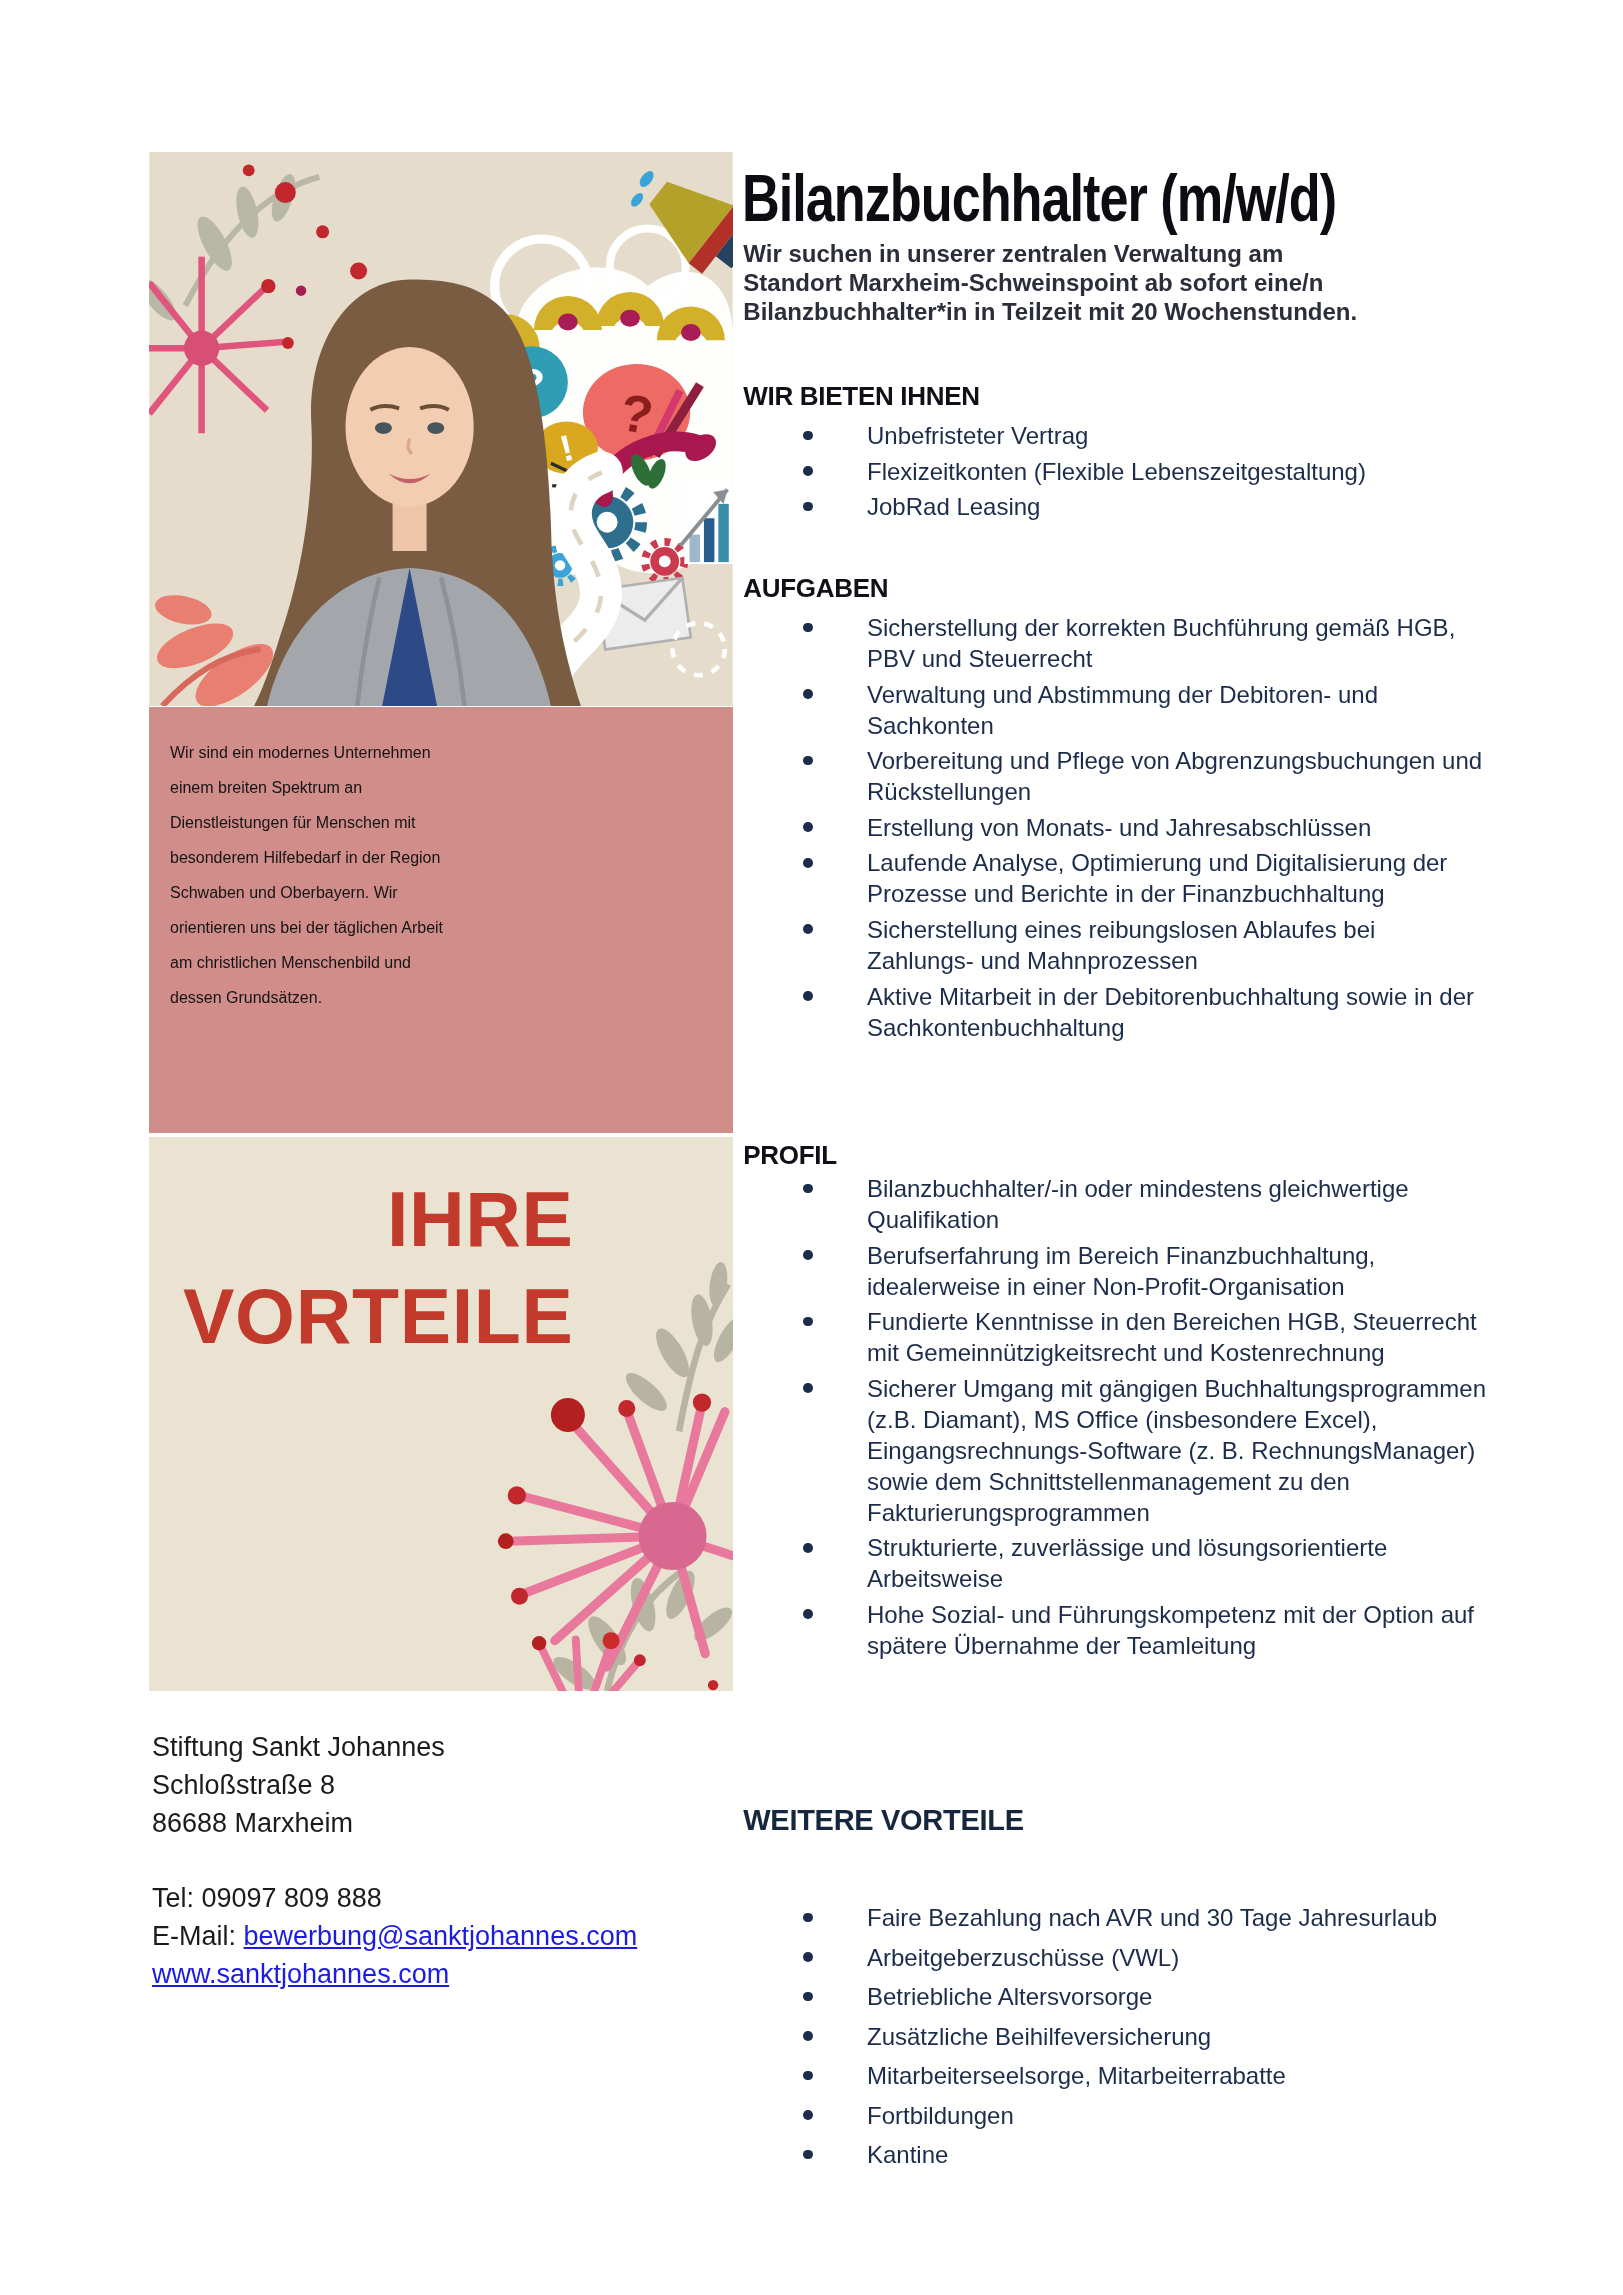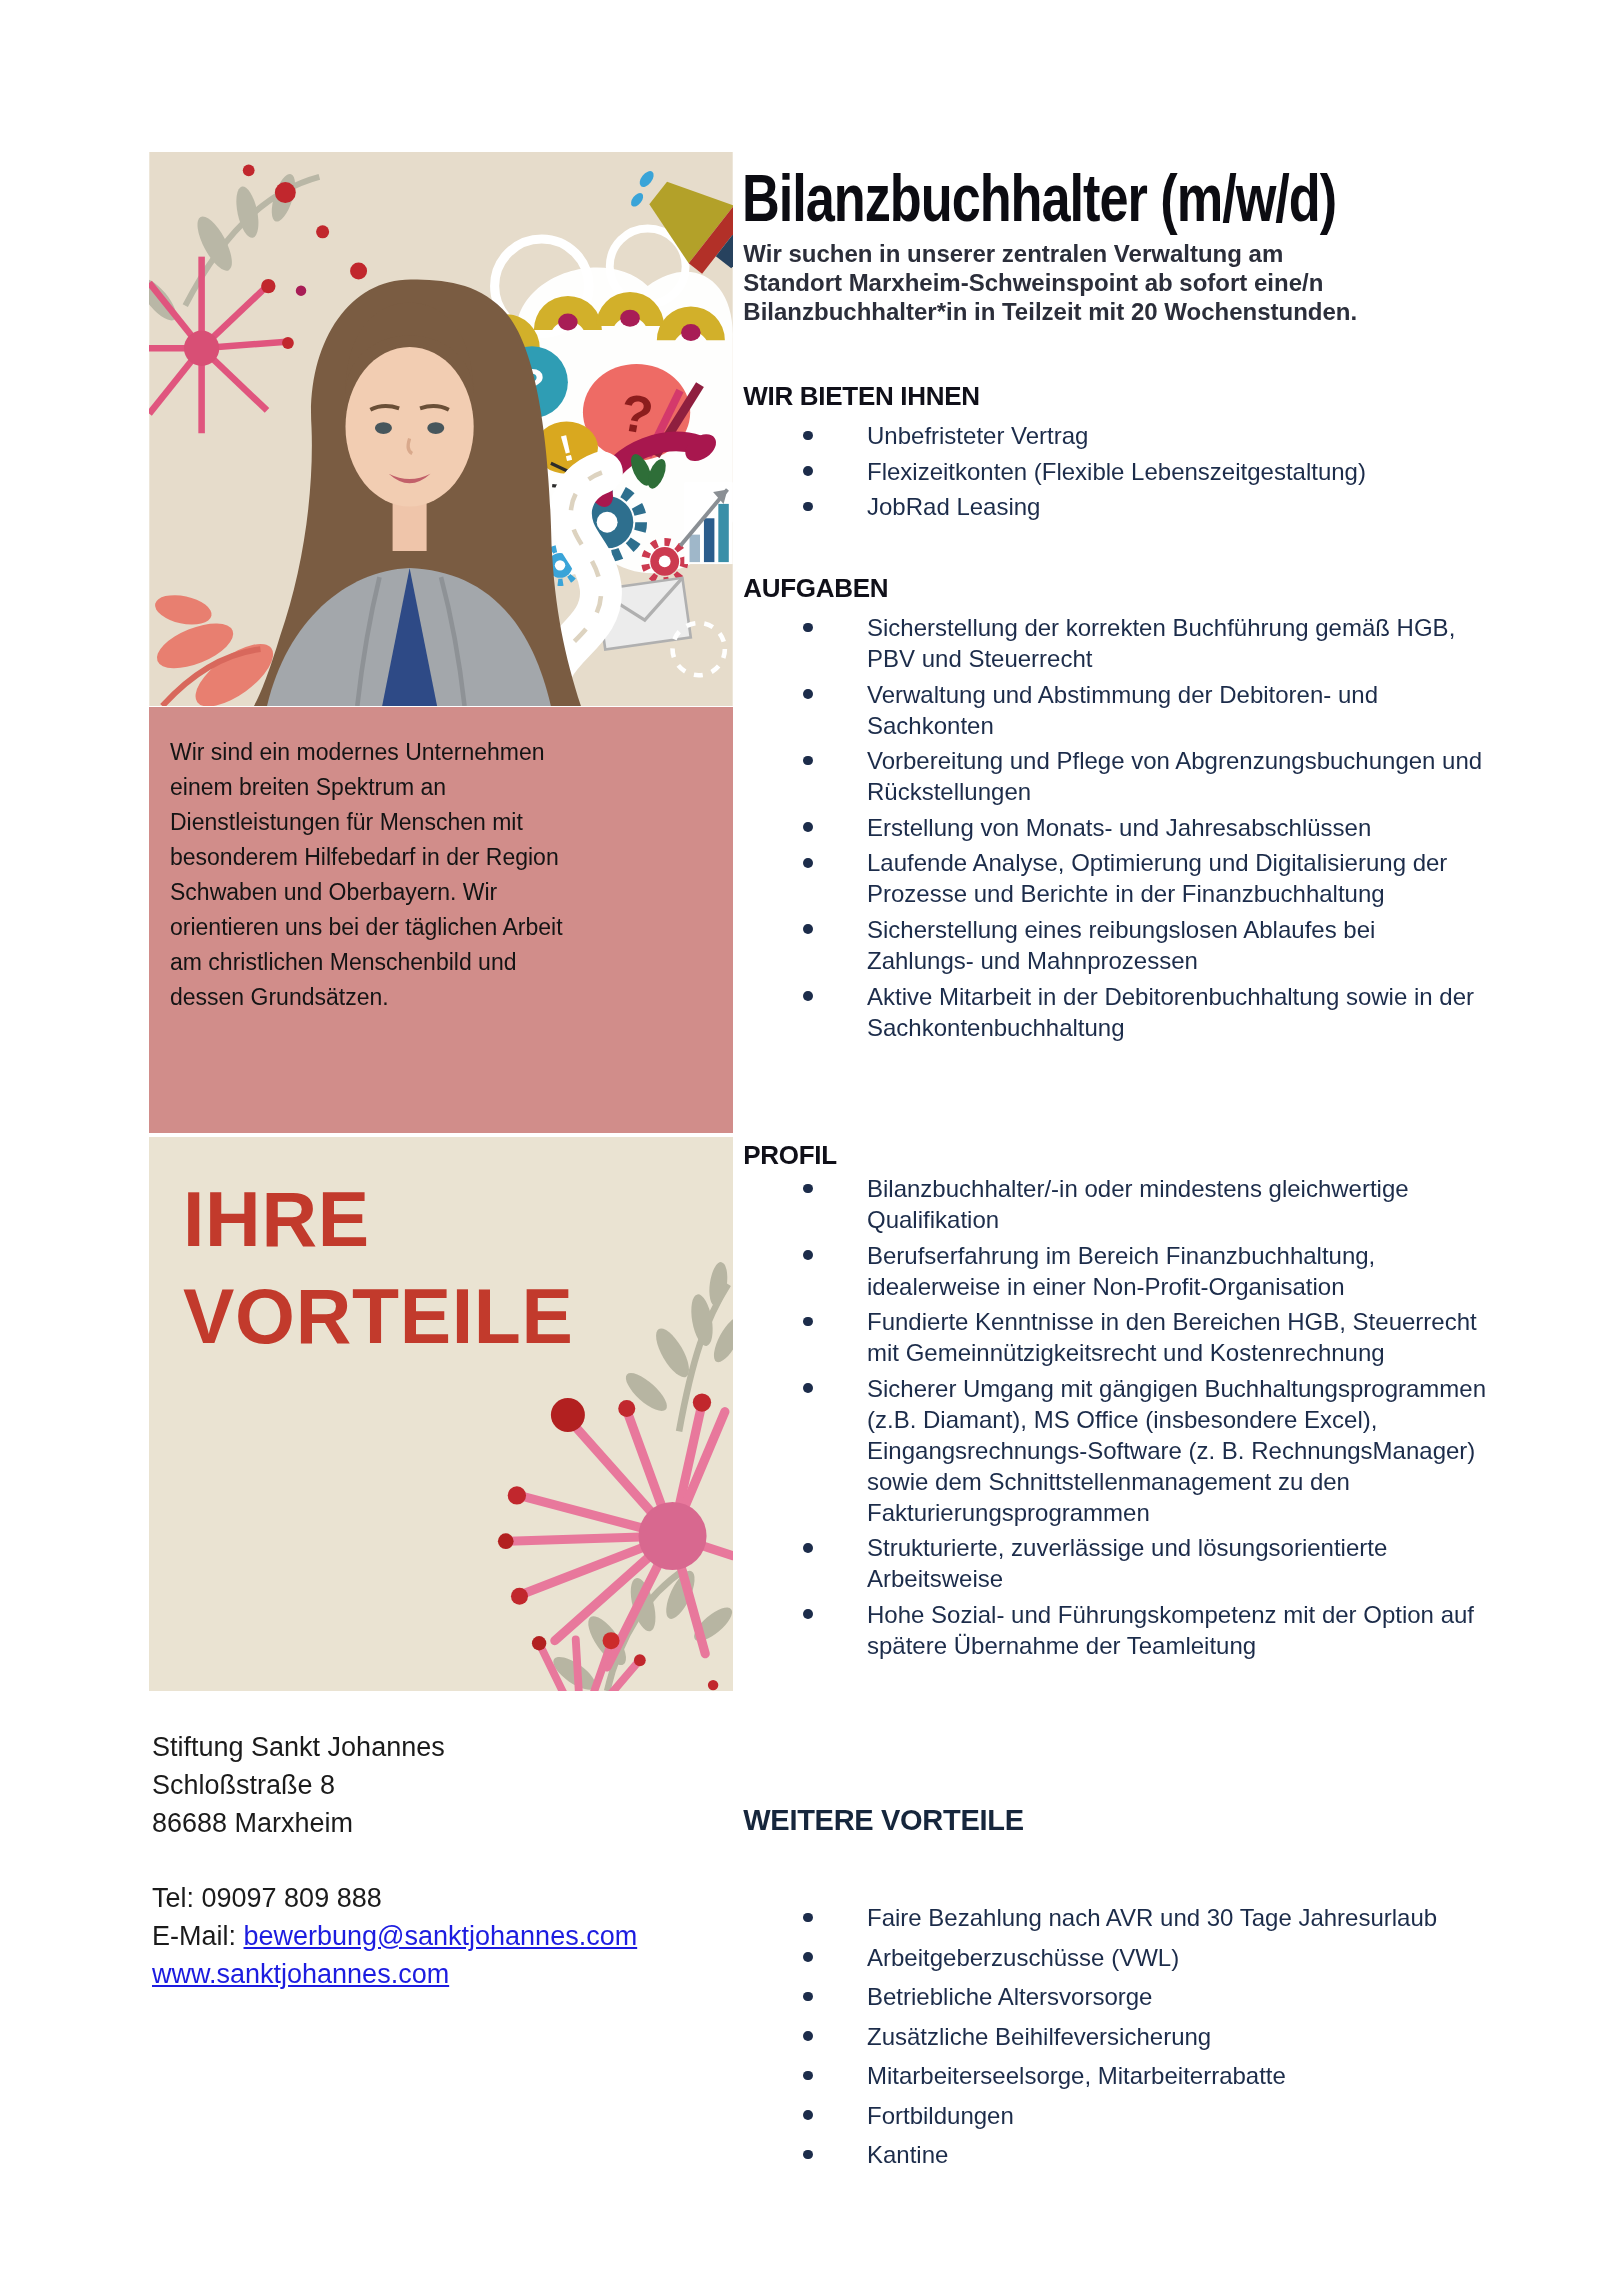--- a/index.html
+++ b/index.html
@@ -2,25 +2,25 @@
 <html style="font-size:10.5px"><head>
 <meta charset="utf-8">
 <style>
   html,body{margin:0;padding:0;background:#ffffff;}
   .page{position:relative;width:1623px;height:2295px;background:#ffffff;overflow:hidden;
         font-family:"Liberation Sans", sans-serif;}
   
   .photo-panel{position:absolute;left:149px;top:152px;width:584px;height:554px;overflow:hidden;}
   .photo-panel svg{display:block;}
   .pink-box{position:absolute;left:149px;top:707px;width:584px;height:426px;background:#d18d8a;}
-  .pink-box .txt{position:absolute;left:21px;top:27.5px;font-size:23px;line-height:35px;color:#141414;}
+  .pink-box .txt{position:absolute;left:21px;top:27.5px;font-size:16px;line-height:35px;color:#141414;}
   .vorteile-panel{position:absolute;left:149px;top:1137px;width:584px;height:554px;background:#eae3d2;overflow:hidden;}
   .vorteile-panel svg{position:absolute;left:0;top:0;}
   .vorteile-title{position:absolute;left:34px;top:34px;font-size:77px;font-weight:bold;
-                  letter-spacing:0.7px;line-height:97px;color:#c23a2c;}
+                  letter-spacing:0.7px;line-height:97px;color:#c23a2c;text-align:right;}
   .contact{position:absolute;left:152px;top:1728px;font-size:27px;line-height:38px;color:#1b1b1b;}
   .c-gap{height:37px;}
   .lnk{color:#1c1ce0;text-decoration:underline;cursor:pointer;}
   
   .col-right{position:absolute;left:742px;top:0;width:772px;height:2295px;}
   .title{position:absolute;left:0;top:159px;margin:0;white-space:nowrap;}
   .title-inner{display:inline-block;transform:scaleX(0.78);transform-origin:0 50%;
                font-size:67px;font-weight:bold;letter-spacing:-1.3px;color:#0c0c12;}
   .intro{position:absolute;left:1.3px;top:239px;font-size:24px;font-weight:bold;
          line-height:29px;color:#2b2e3a;}

